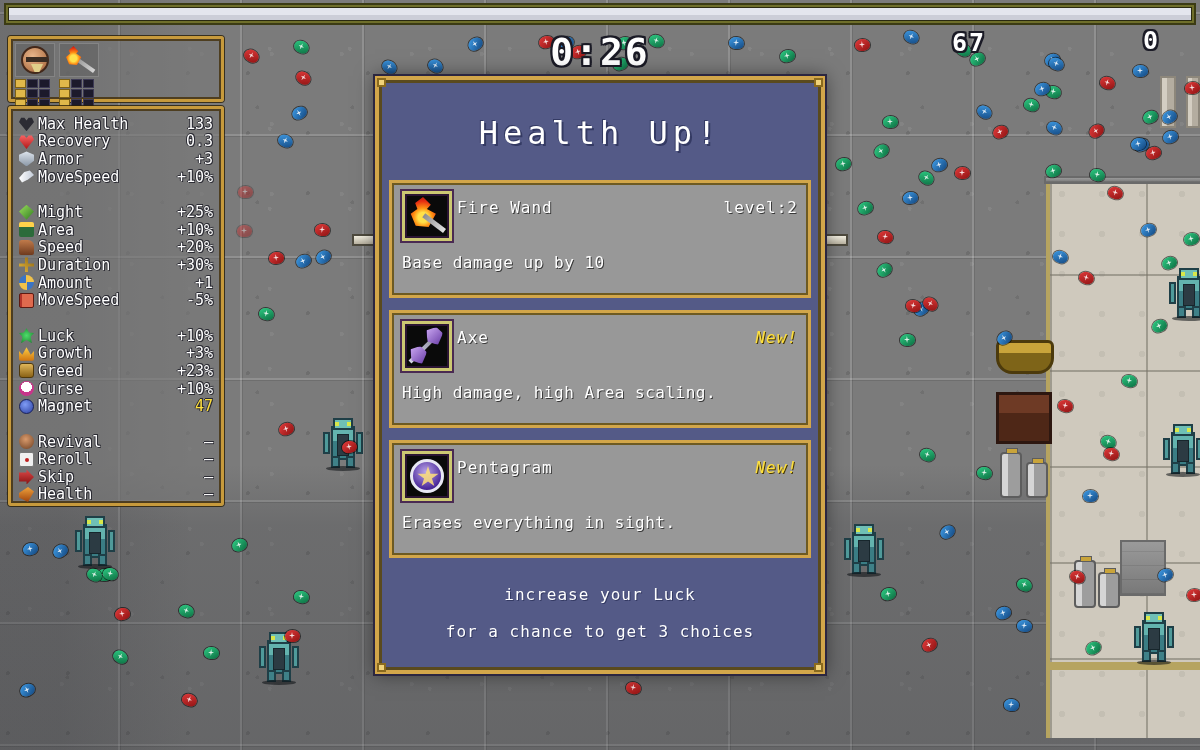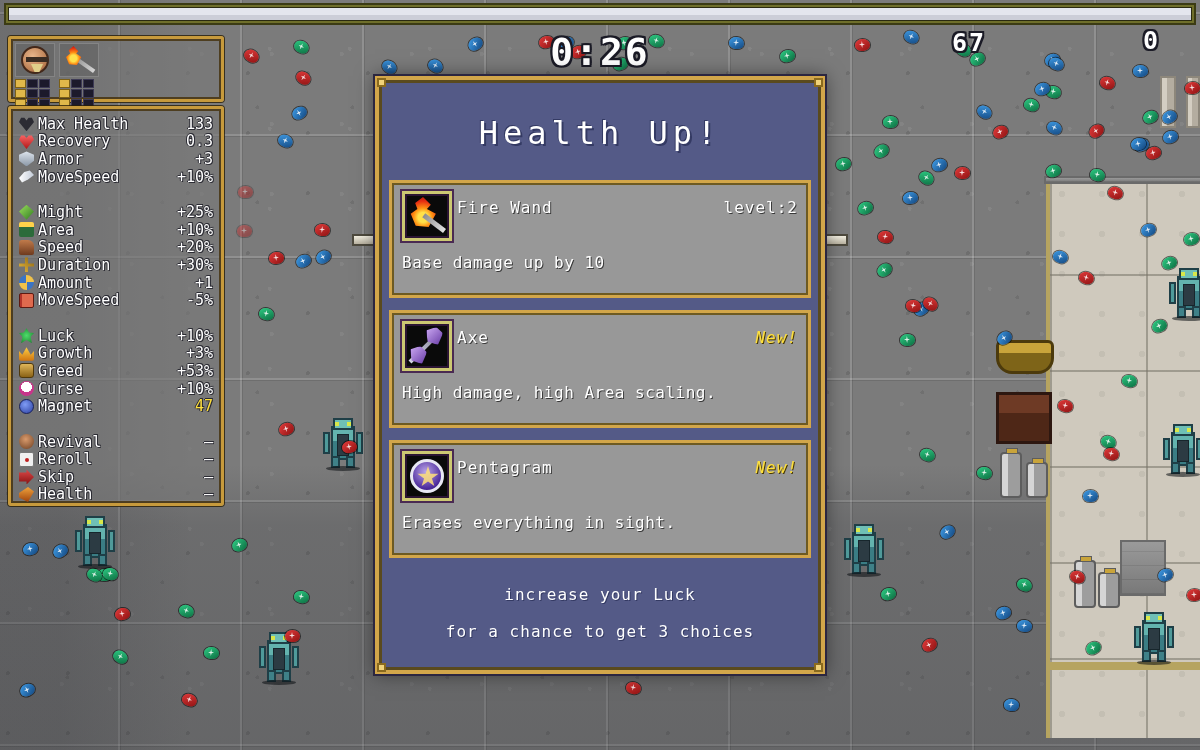--- a/index.html
+++ b/index.html
@@ -787,21 +787,21 @@
             <i class="ic ic-crown" style="position: absolute; inset: 0px;"></i>
           </span>
           <span class="slabel">Growth</span>
           <span class="sval">+3%</span>
         </div>
         <div class="stat-row">
           <span class="sicon">
             <i class="ic ic-bag" style="position: absolute; inset: 0px;"></i>
           </span>
           <span class="slabel">Greed</span>
-          <span class="sval">+53%</span>
+          <span class="sval">+23%</span>
         </div>
         <div class="stat-row">
           <span class="sicon">
             <i class="ic ic-skull" style="position: absolute; inset: 0px;"></i>
           </span>
           <span class="slabel">Curse</span>
           <span class="sval">+10%</span>
         </div>
         <div class="stat-row gold">
           <span class="sicon">

